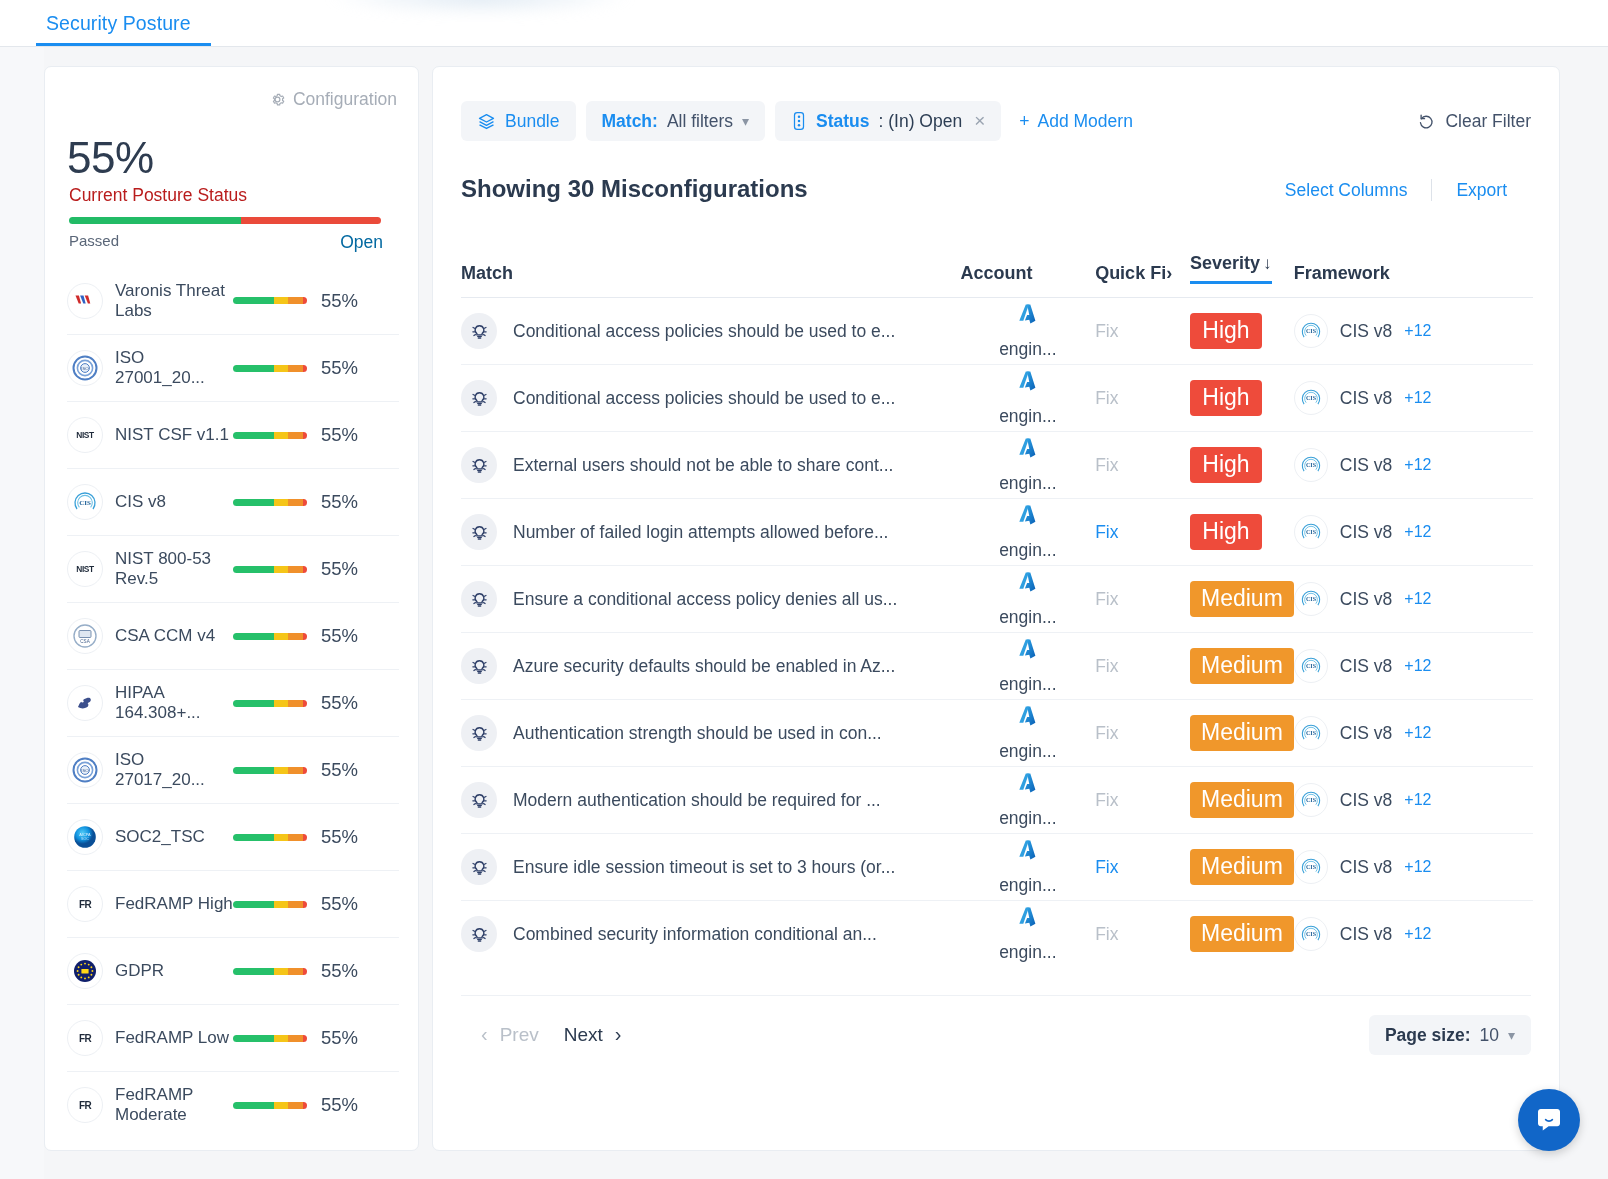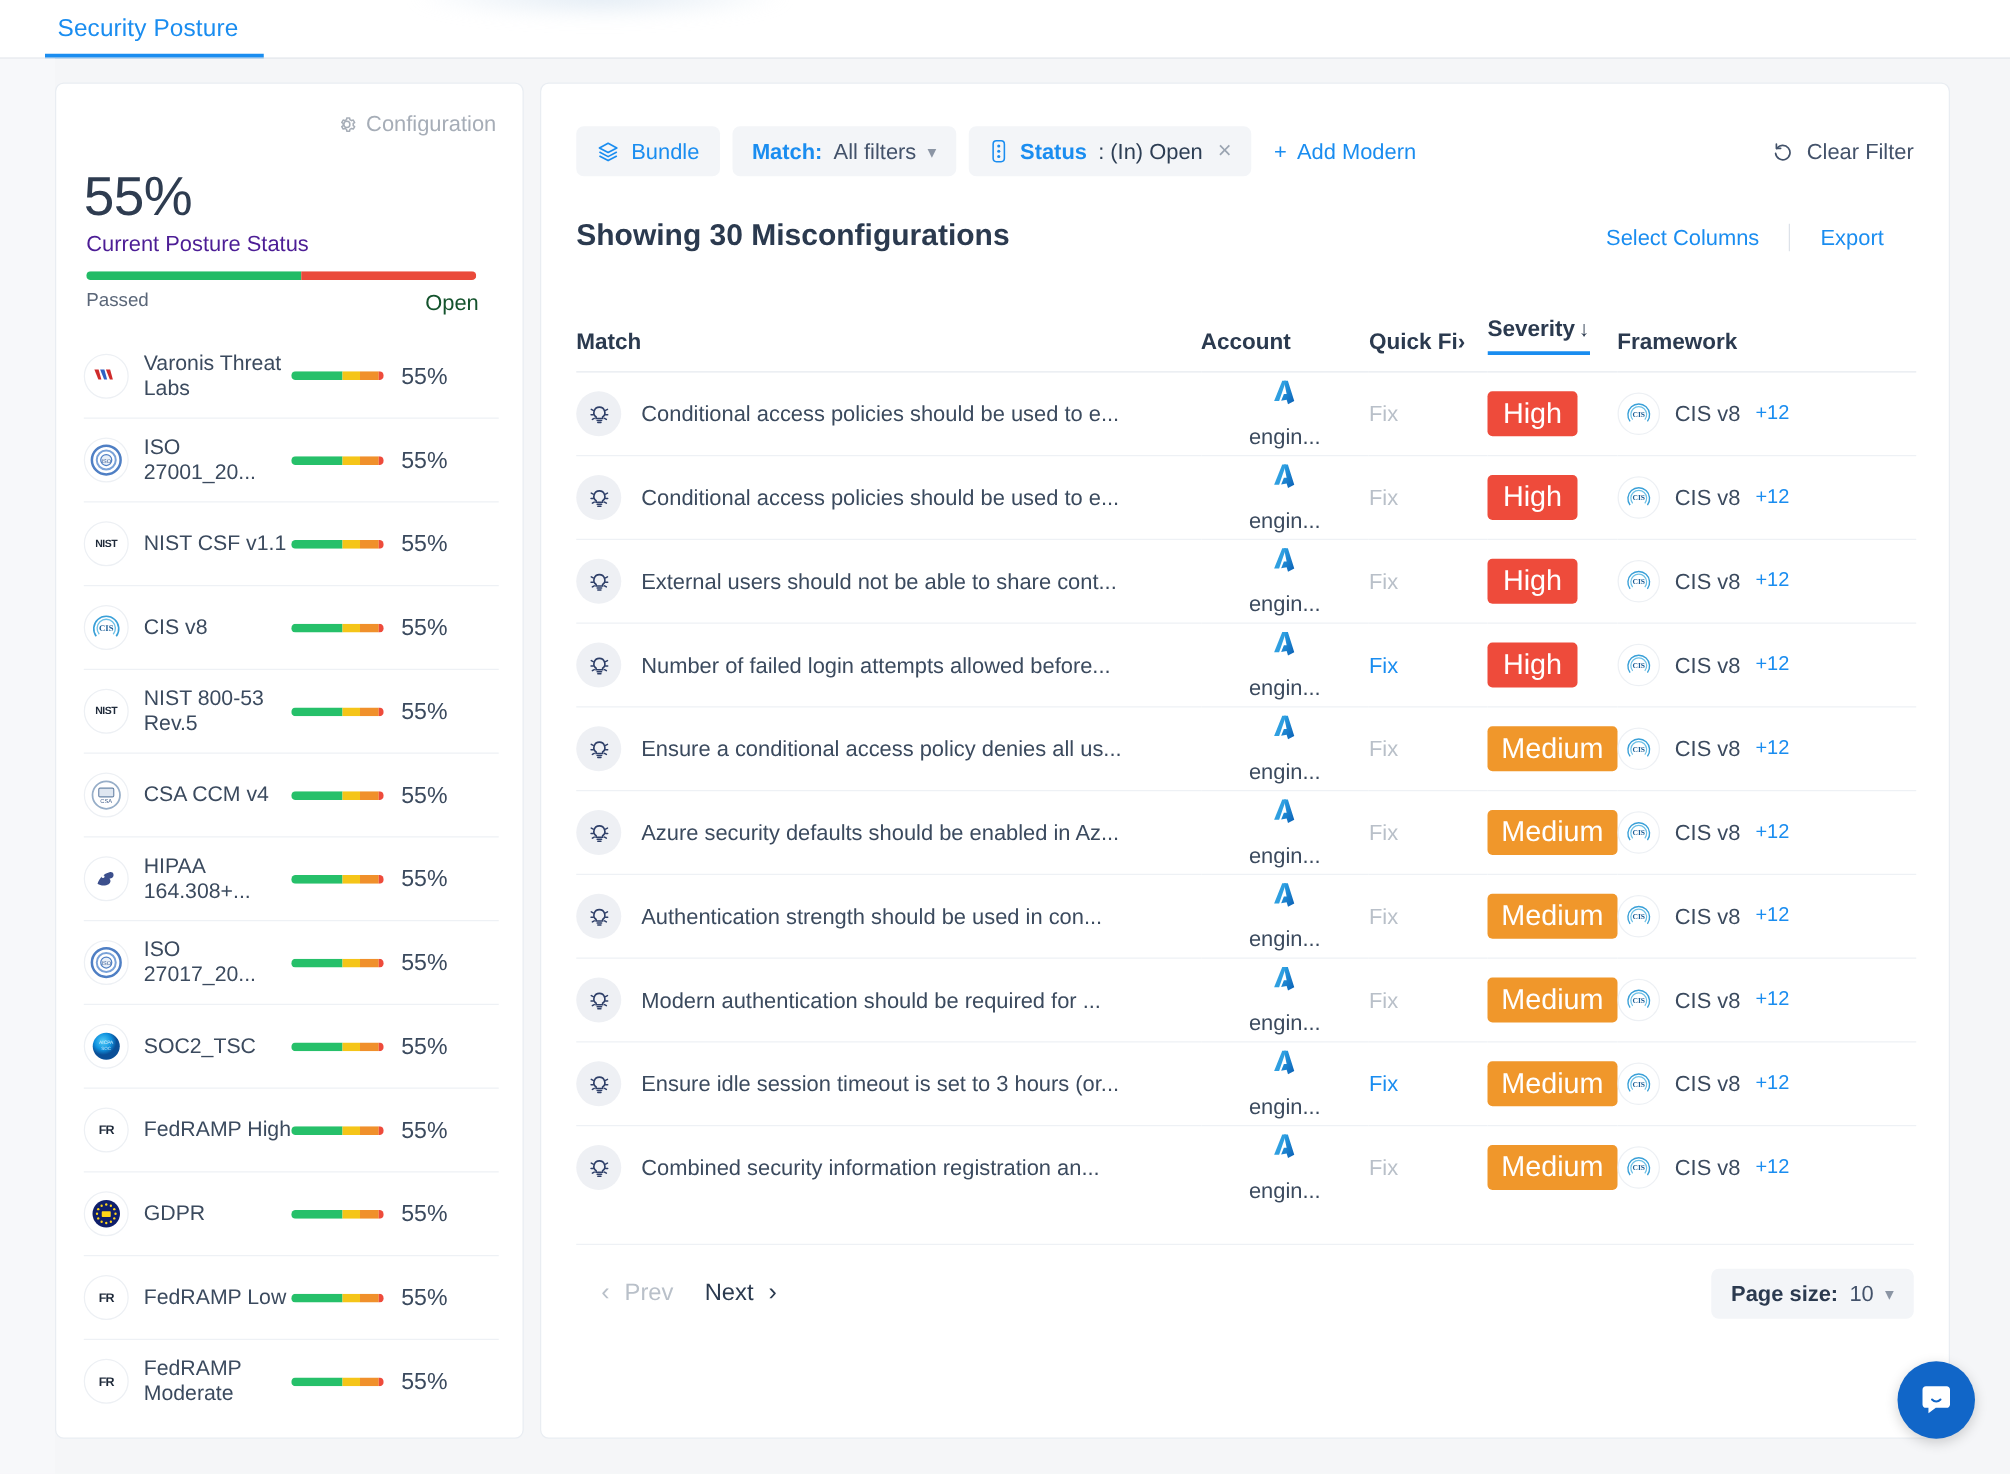--- a/index.html
+++ b/index.html
@@ -55,33 +55,33 @@
     color: #a6adb7; font-size: 17.5px; cursor: pointer;
   }
   .gear { width: 17px; height: 17px; display: block; }
 
   .big-pct {
     position: absolute; left: 22px; top: 66px;
     font-size: 44px; font-weight: 400; color: #2e3c50; letter-spacing: -.5px;
   }
   .pct-caption {
     position: absolute; left: 24px; top: 118px;
-    font-size: 17.5px; color: #4c1d95;
+    font-size: 17.5px; color: #b91c1c;
   }
   .main-bar {
     position: absolute; left: 24px; top: 150px; width: 312px; height: 7px;
     border-radius: 4px; overflow: hidden; display: flex;
   }
   .main-bar .seg-green { background: #22bb66; }
   .main-bar .seg-red   { background: #ea4a3a; }
   .bar-lab-left {
     position: absolute; left: 24px; top: 165px; font-size: 15px; color: #5a6678;
   }
   .bar-lab-right {
-    position: absolute; right: 35px; top: 165px; font-size: 17.5px; color: #14532d;
+    position: absolute; right: 35px; top: 165px; font-size: 17.5px; color: #0369a1;
   }
 
   .fw-list {
     position: absolute; left: 22px; top: 200px; width: 332px;
   }
   .fw-item {
     display: flex; align-items: center;
     height: 67px;
     border-top: 1px solid #eef1f5;
     cursor: pointer;
@@ -1026,21 +1026,21 @@
        <div class="tcell">
          <div class="bulb">
                 <svg width="21" height="21" viewBox="0 0 24 24">
   <path fill="none" stroke="#2e3f68" stroke-width="1.5" stroke-linecap="round" d="M12 5.4a5 5 0 0 0-3 9v1.4h6v-1.4a5 5 0 0 0-3-9z"></path>
   <path fill="none" stroke="#2e3f68" stroke-width="1.5" stroke-linecap="round" d="M10 17.6h4M10.6 19.4h2.8"></path>
   <g stroke="#2e3f68" stroke-width="1.4" stroke-linecap="round">
     <path d="M4.6 7.4l1.8.9M4.4 12.3h2M5.6 16.6l1.7-1M19.4 7.4l-1.8.9M19.6 12.3h-2M18.4 16.6l-1.7-1"></path>
   </g>
 </svg>
               </div>
-         <div class="ttext">Combined security information registration an...</div>
+         <div class="ttext">Combined security information conditional an...</div>
        </div>
      </td>
      <td>
        <div class="acell">
               <svg class="azure" viewBox="0 0 24 24">
   <defs>
                   <linearGradient id="az1" x1="0" y1="0" x2="1" y2="1">
     <stop offset="0%" stop-color="#2ea7ea"></stop>
                     <stop offset="100%" stop-color="#0a5fb4"></stop>
                   </linearGradient>

